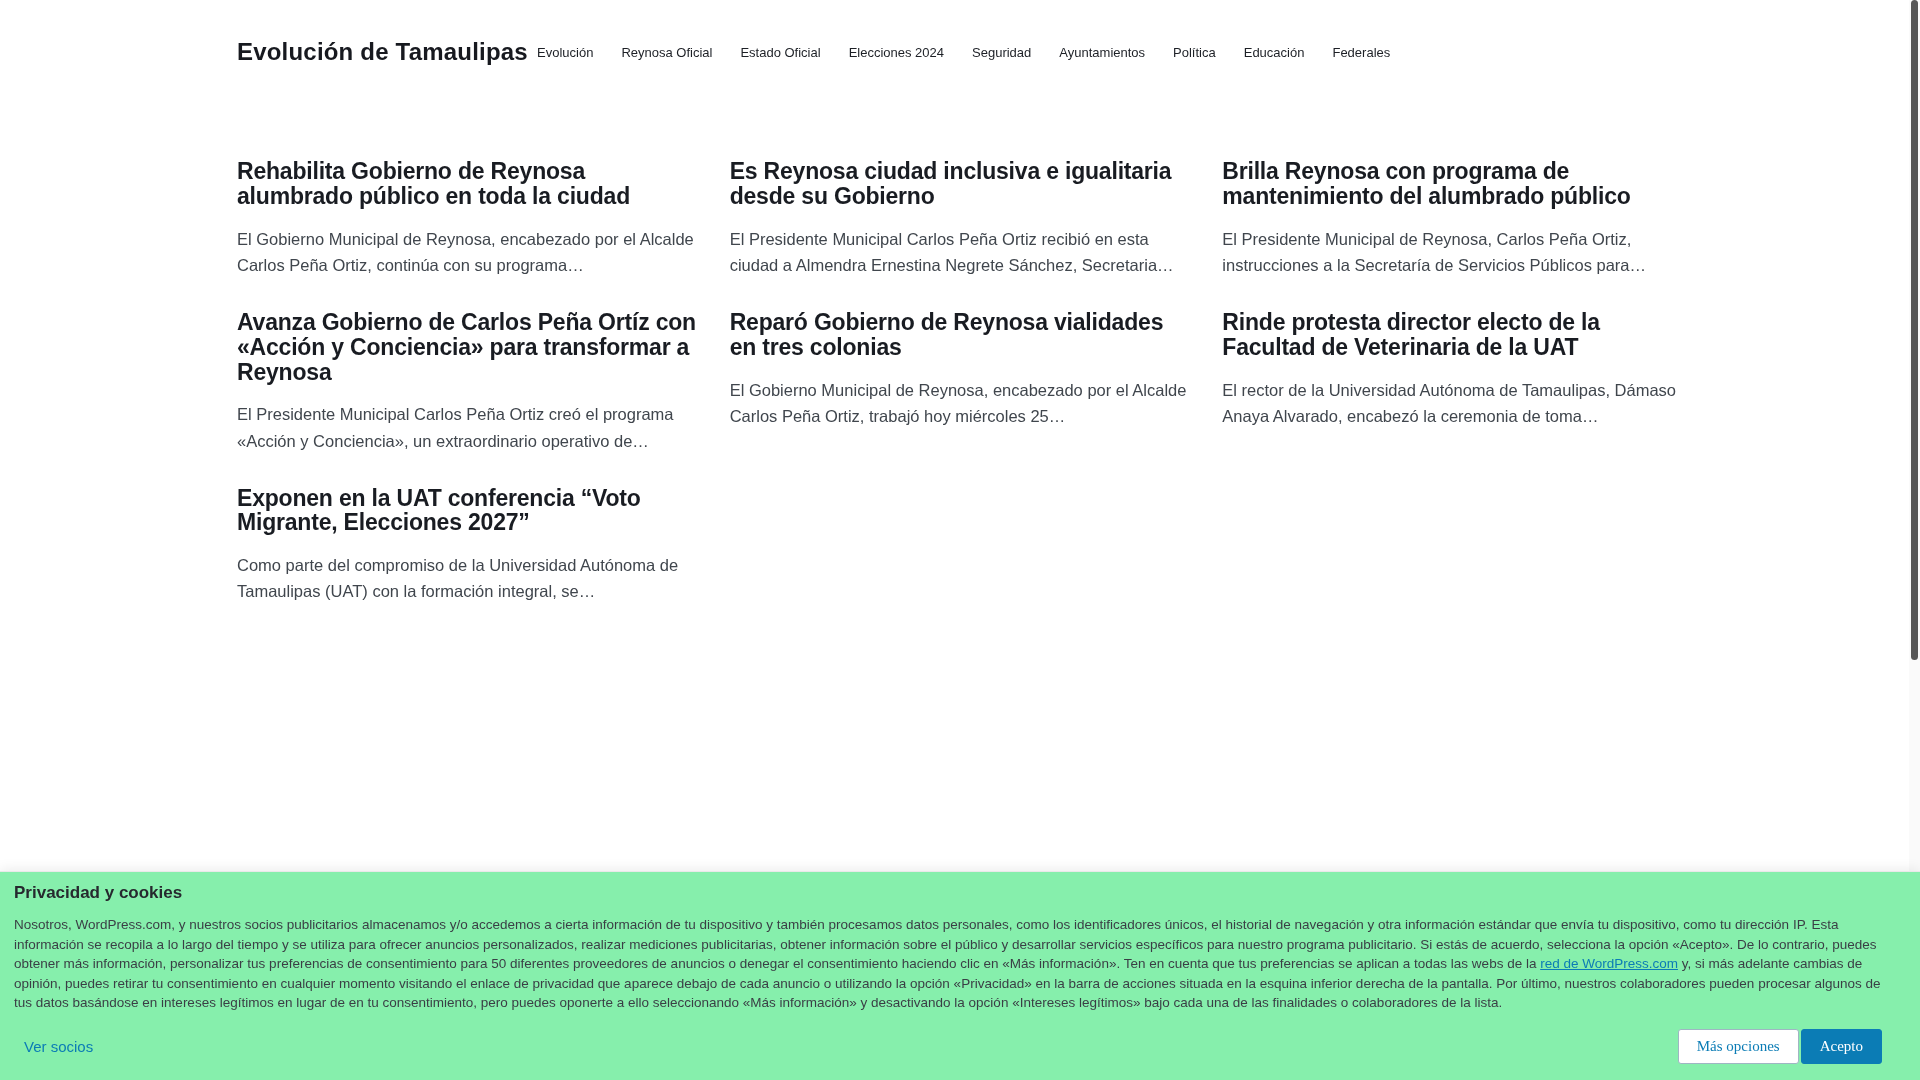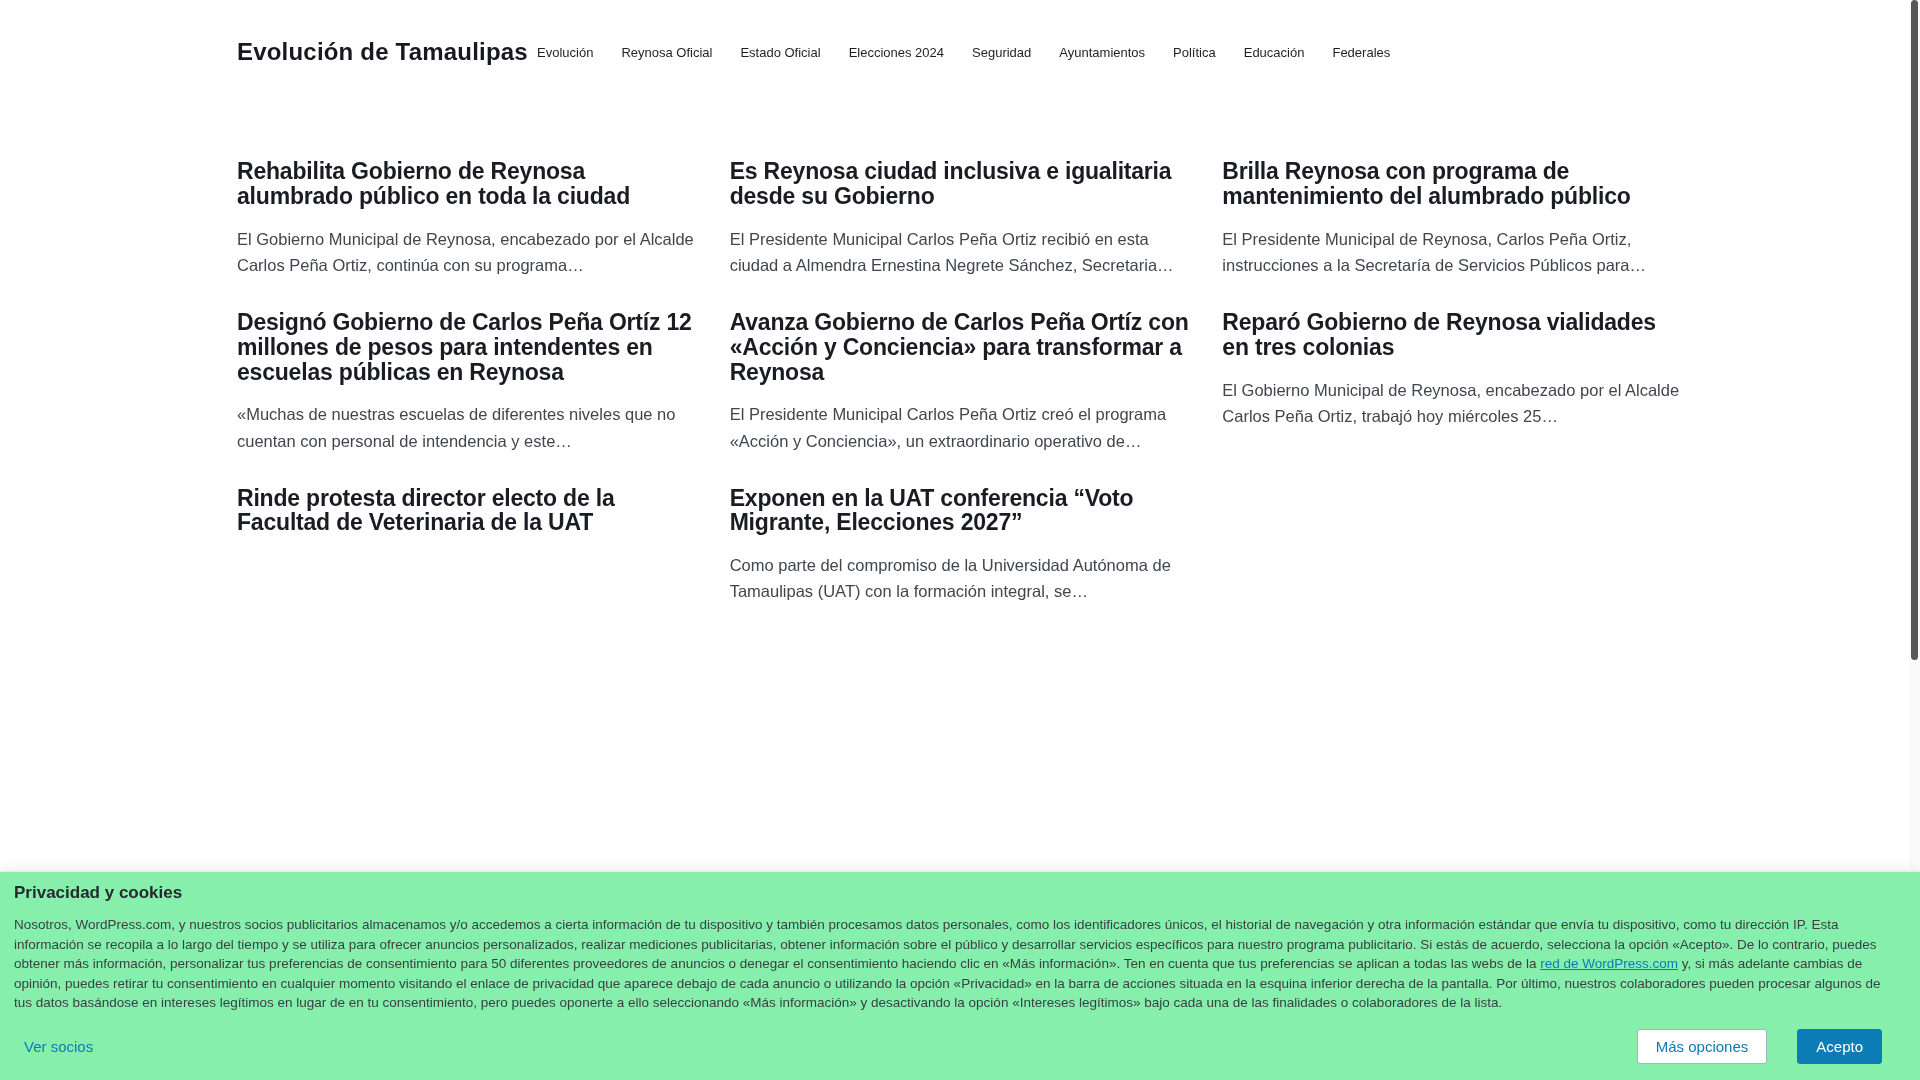--- a/index.html
+++ b/index.html
@@ -61,21 +61,21 @@
     margin:0;font-size:13.5px;line-height:1.45;color:var(--banner-text);
     max-width:1884px;
   }
   .cookie-banner .body a{color:var(--blue);text-decoration:underline;cursor:pointer;}
   .banner-actions{
     margin-top:16px;display:flex;align-items:center;justify-content:space-between;
   }
   .ver-socios{
     margin-left:10px;font-size:15px;color:var(--blue);text-decoration:none;cursor:pointer;
   }
-  .buttons{display:flex;align-items:flex-start;gap:30px;margin-right:22px;}
+  .buttons{display:flex;align-items:flex-start;gap:2px;margin-right:22px;font-family:Liberation Serif, serif;}
   .btn{
     font-family:inherit;font-size:15px;line-height:1;border-radius:3px;
     padding:9px 18px;cursor:pointer;
   }
   .btn-outline{background:#fff;color:var(--blue);border:1px solid #9fb6c3;}
   .btn-primary{background:var(--blue);color:#fff;border:1px solid var(--blue);font-weight:400;}
 
   
   .scrollbar-track{position:fixed;top:0;right:0;width:11px;height:1080px;background:#fafafa;}
   .scrollbar-thumb{
@@ -108,33 +108,30 @@
   </article>
   <article class="card">
     <h2><a>Es Reynosa ciudad inclusiva e igualitaria desde su Gobierno</a></h2>
     <p>El Presidente Municipal Carlos Peña Ortiz recibió en esta ciudad a Almendra Ernestina Negrete Sánchez, Secretaria…</p>
   </article>
   <article class="card">
     <h2><a>Brilla Reynosa con programa de mantenimiento del alumbrado público</a></h2>
     <p>El Presidente Municipal de Reynosa, Carlos Peña Ortiz, instrucciones a la Secretaría de Servicios Públicos para…</p>
   </article>
   <article class="card">
-    <h2><a>Designó Gobierno de Carlos Peña Ortíz 12 millones de pesos para intendentes en escuelas públicas en Reynosa</a></h2>
-    <p>«Muchas de nuestras escuelas de diferentes niveles que no cuentan con personal de intendencia y este…</p>
-  </article>
-  <article class="card">
     <h2><a>Avanza Gobierno de Carlos Peña Ortíz con «Acción y Conciencia» para transformar a Reynosa</a></h2>
     <p>El Presidente Municipal Carlos Peña Ortiz creó el programa «Acción y Conciencia», un extraordinario operativo de…</p>
   </article>
   <article class="card">
     <h2><a>Reparó Gobierno de Reynosa vialidades en tres colonias</a></h2>
     <p>El Gobierno Municipal de Reynosa, encabezado por el Alcalde Carlos Peña Ortiz, trabajó hoy miércoles 25…</p>
   </article>
   <article class="card">
     <h2><a>Rinde protesta director electo de la Facultad de Veterinaria de la UAT</a></h2>
+    <p>El rector de la Universidad Autónoma de Tamaulipas, Dámaso Anaya Alvarado, encabezó la ceremonia de toma…</p>
   </article>
   <article class="card">
     <h2><a>Exponen en la UAT conferencia “Voto Migrante, Elecciones 2027”</a></h2>
     <p>Como parte del compromiso de la Universidad Autónoma de Tamaulipas (UAT) con la formación integral, se…</p>
   </article>
 </main>
 
 <section class="cookie-banner">
   <h3>Privacidad y cookies</h3>
   <p class="body"><span>Nosotros, WordPress.com, y nuestros socios publicitarios almacenamos y/o accedemos a cierta información de tu dispositivo y también procesamos datos personales, como los identificadores únicos, el historial de navegación y otra información estándar que envía tu dispositivo, como tu dirección IP. Esta información se recopila a lo largo del tiempo y se utiliza para ofrecer anuncios personalizados, realizar mediciones publicitarias, obtener información sobre el público y desarrollar servicios específicos para nuestro programa publicitario. Si estás de acuerdo, selecciona la opción «Acepto». De lo contrario, puedes obtener más información, personalizar tus preferencias de consentimiento para 50 diferentes proveedores de anuncios o denegar el consentimiento haciendo clic en «Más información». Ten en cuenta que tus preferencias se aplican a todas las webs de la </span><a>red de WordPress.com</a><span> y, si más adelante cambias de opinión, puedes retirar tu consentimiento en cualquier momento visitando el enlace de privacidad que aparece debajo de cada anuncio o utilizando la opción «Privacidad» en la barra de acciones situada en la esquina inferior derecha de la pantalla. Por último, nuestros colaboradores pueden procesar algunos de tus datos basándose en intereses legítimos en lugar de en tu consentimiento, pero puedes oponerte a ello seleccionando «Más información» y desactivando la opción «Intereses legítimos» bajo cada una de las finalidades o colaboradores de la lista.</span></p>

